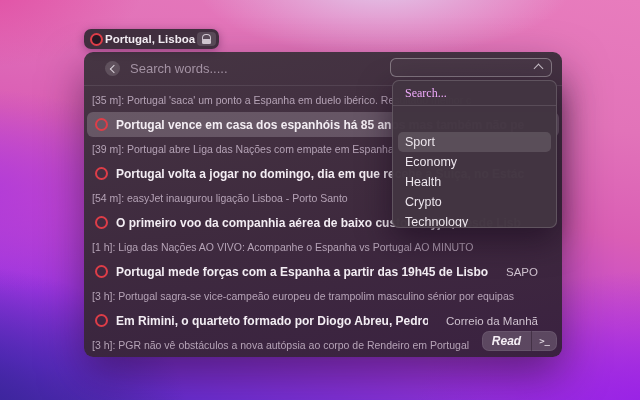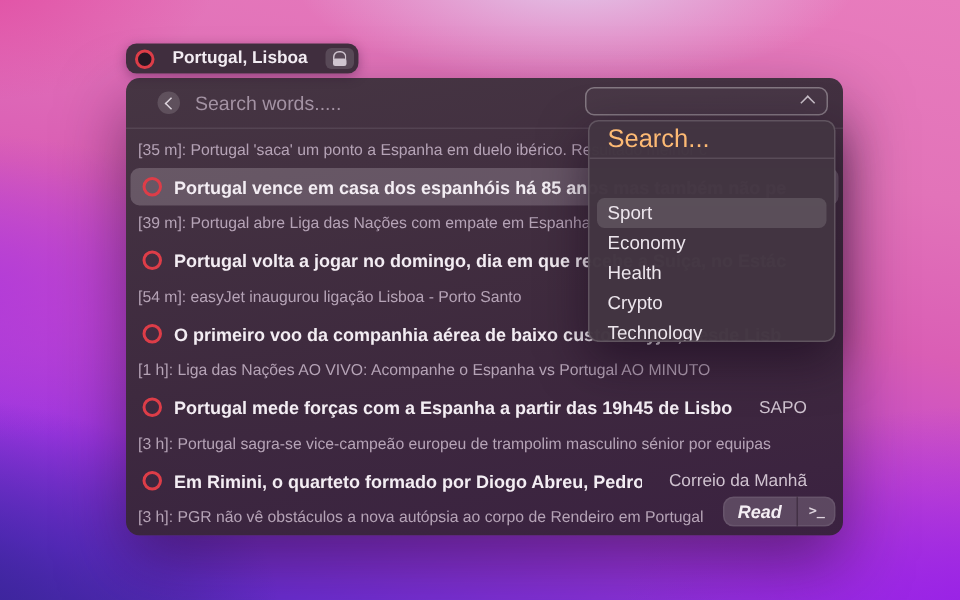--- a/index.html
+++ b/index.html
@@ -11,21 +11,21 @@
       radial-gradient(42% 26% at 60% -4%, rgba(226,203,236,0.95), rgba(226,203,236,0) 70%),
       radial-gradient(38% 30% at -4% -4%, rgba(226,72,160,0.9), rgba(226,72,160,0) 70%),
       radial-gradient(60% 58% at -8% 102%, rgba(56,36,152,0.97), rgba(56,36,152,0) 62%),
       radial-gradient(55% 52% at 102% 103%, rgba(152,30,232,0.9), rgba(152,30,232,0) 68%),
       radial-gradient(50% 36% at -6% 48%, rgba(174,56,218,0.88), rgba(174,56,218,0) 72%),
       linear-gradient(192deg, #e87cbd 0%, #e273b9 25%, #da5eb5 45%, #c44ace 62%, #9c35e0 78%, #6c2ed2 92%, #4f2ab0 100%);
   }
   .tag{
     position:absolute;left:84px;top:29px;height:20px;min-width:100px;
     background:rgba(57,44,57,0.96);border-radius:7px;display:flex;align-items:center;
-    padding:0 3px 0 6px;gap:12px;box-shadow:0 2px 8px rgba(40,10,45,0.35);z-index:5;
+    padding:0 3px 0 6px;gap:2px;box-shadow:0 2px 8px rgba(40,10,45,0.35);z-index:5;
   }
   .ring{width:9px;height:9px;border:2px solid #dd3d48;border-radius:50%;flex:0 0 auto;}
   .tag .ring{background:rgba(20,8,18,0.6);}
   .tag-label{color:#f2ecf2;font-size:11.5px;font-weight:700;white-space:nowrap;}
   .tag-btn{width:19px;height:14px;background:rgba(255,255,255,0.13);border-radius:4px;
     display:flex;align-items:center;justify-content:center;flex-direction:column;}
   .lock-arch{width:7px;height:5px;border:1.5px solid #cfc5cf;border-bottom:none;
     border-radius:4px 4px 0 0;margin-bottom:-1px;}
   .lock-body{width:9px;height:5px;background:#cfc5cf;border-radius:1.5px;}
 
@@ -61,21 +61,21 @@
   .read-seg{display:flex;align-items:center;padding:0 10px;color:#f4eef4;font-size:12px;font-weight:700;}
   .term-seg{display:flex;align-items:center;padding:0 7px;border-left:1px solid rgba(20,8,20,0.35);
     color:#ded4de;font-size:9px;font-weight:700;letter-spacing:0;font-family:"DejaVu Sans Mono",monospace;}
 
   .panel{
     position:absolute;left:392px;top:80px;width:165px;height:148px;border-radius:7px;
     background:rgba(66,53,65,0.985);border:1px solid rgba(255,255,255,0.16);
     box-shadow:0 12px 32px rgba(22,5,28,0.55);overflow:hidden;z-index:6;box-sizing:border-box;
   }
   .panel-search{height:24px;border-bottom:1px solid rgba(255,255,255,0.12);
-    display:flex;align-items:center;padding-left:12px;color:#fdba74;font-size:17px;}
+    display:flex;align-items:center;padding-left:12px;color:#f0abfc;font-size:12px;font-family:Liberation Serif, serif;}
   .panel-spacer{height:26px;}
   .option{height:20px;display:flex;align-items:center;margin:0 5px;padding-left:7px;
     color:#ece5ec;font-size:12.5px;border-radius:5px;}
   .option.selected{background:rgba(255,255,255,0.13);}
 </style>
 </head>
 <body>
 
 <div class="tag">
   <span class="ring"></span>

